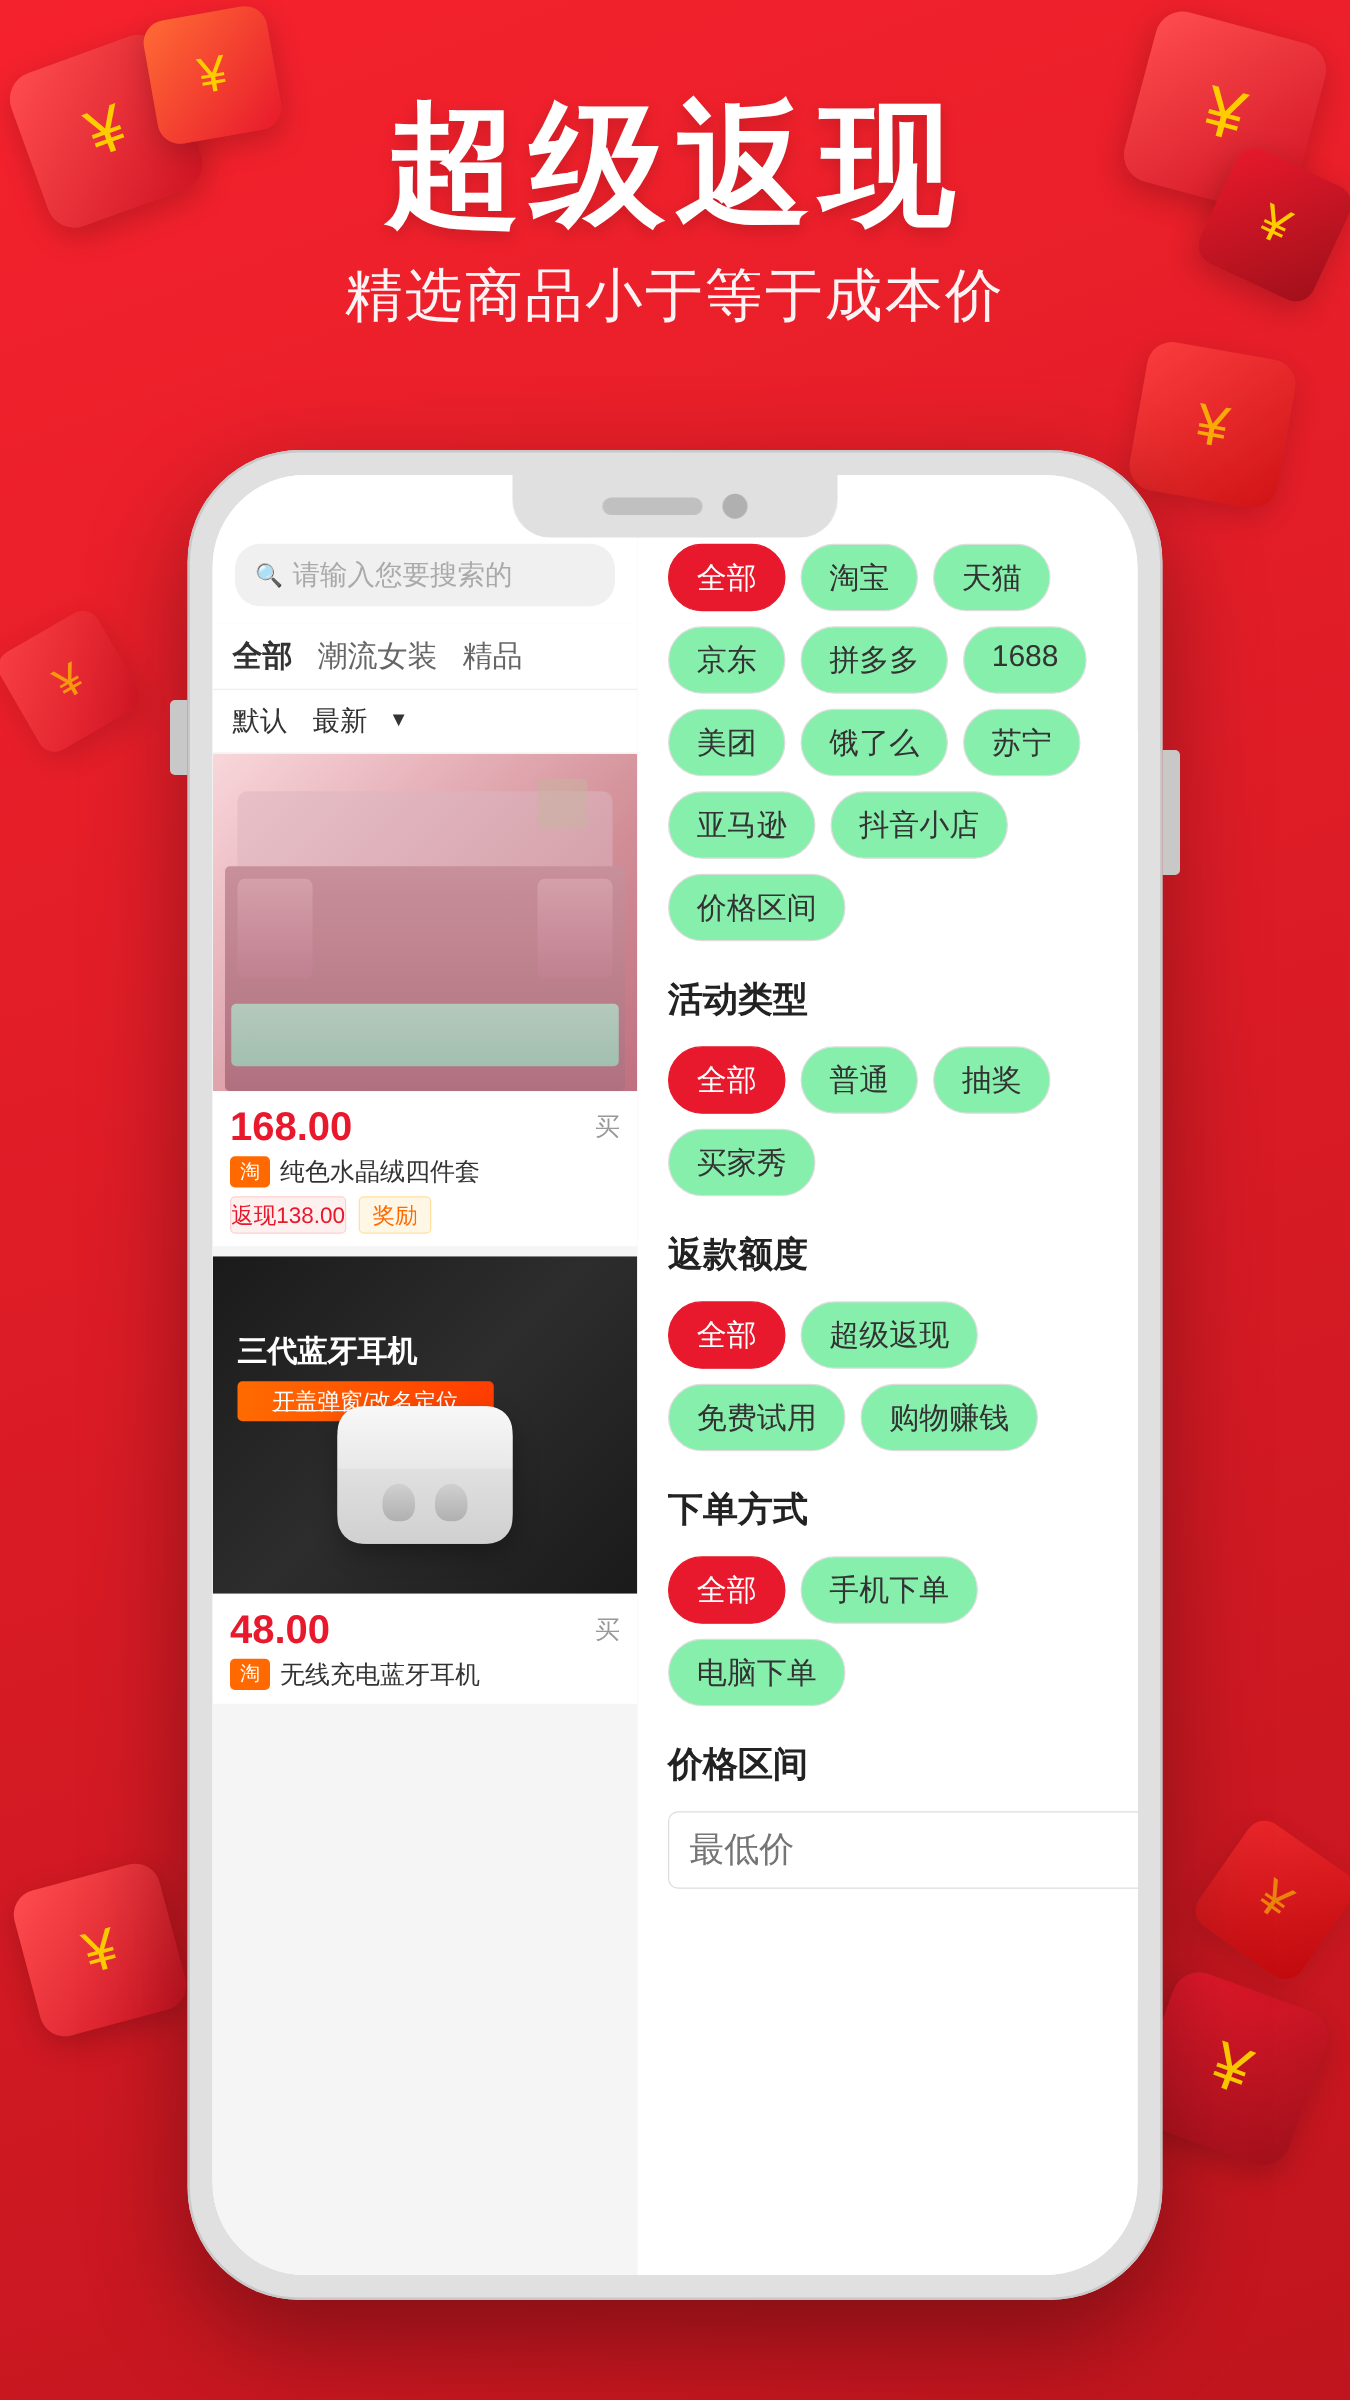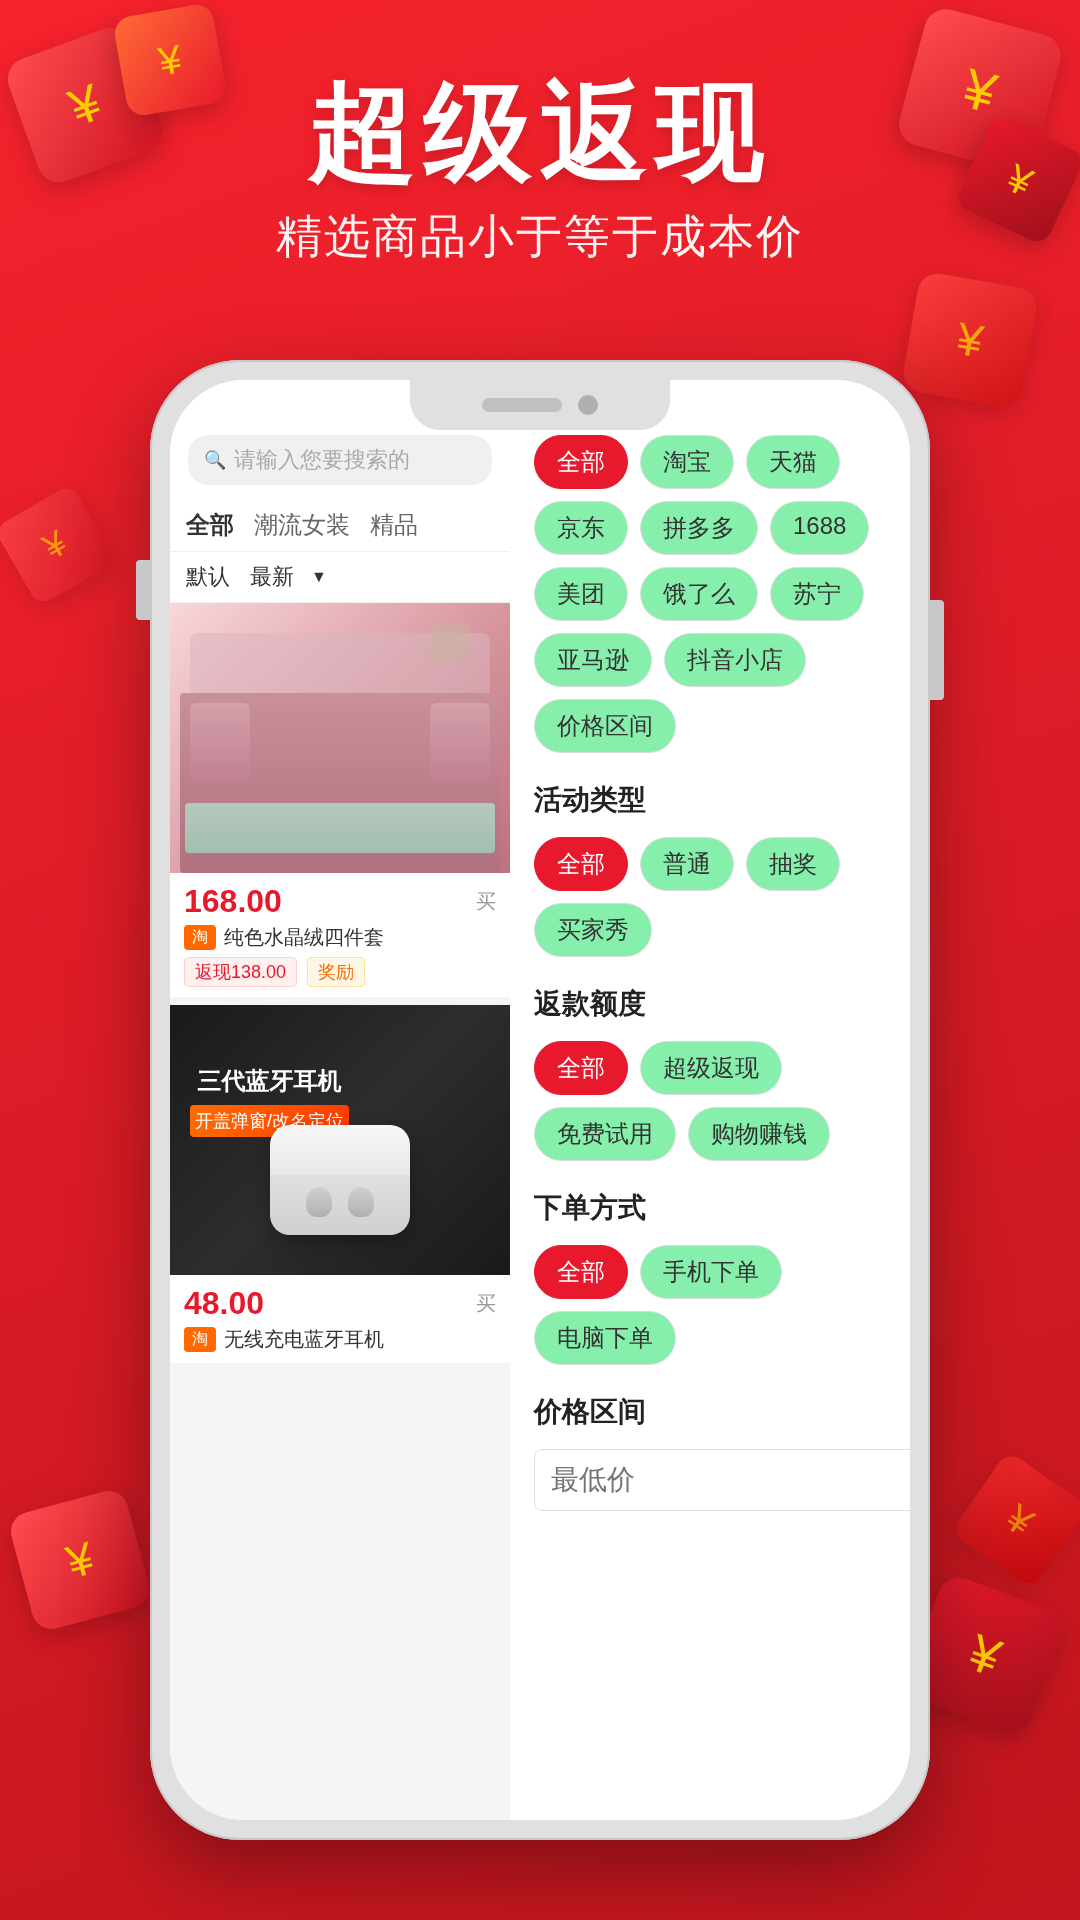--- a/index.html
+++ b/index.html
@@ -229,21 +229,20 @@
     }
     .product-card {
       background: #fff;
       margin-bottom: 8px;
     }
     .product-image {
       width: 100%;
       height: 270px;
       overflow: hidden;
       position: relative;
-      text-align: center;
     }
     .product-img-bed {
       width: 100%;
       height: 100%;
       background: linear-gradient(135deg, #f8d7da 0%, #e8b4bc 30%, #d4929a 60%, #c07080 100%);
       position: relative;
       display: flex;
       align-items: center;
       justify-content: center;
     }
@@ -256,23 +255,24 @@
       flex-direction: column;
       align-items: flex-start;
       justify-content: flex-start;
       padding: 20px;
       position: relative;
     }
     .earphone-badge {
       background: linear-gradient(90deg, #ff6b00, #ff3d00);
       color: white;
       font-size: 18px;
-      padding: 4px 5px;
+      padding: 4px 28px;
       border-radius: 4px;
       margin-top: 8px;
+      text-decoration: underline;
     }
     .earphone-img {
       position: absolute;
       bottom: 10px;
       left: 50%;
       transform: translateX(-50%);
       width: 180px;
       height: 140px;
     }
     .earphone-case {
@@ -332,21 +332,21 @@
     }
     .cashback-row {
       display: flex;
       gap: 10px;
       margin-top: 6px;
     }
     .cashback-tag {
       background: #fff0f0;
       color: #e8192c;
       font-size: 18px;
-      padding: 2px 10px;
+      padding: 2px 0;
       border-radius: 4px;
       border: 1px solid #ffd0d0;
     }
     .reward-tag {
       background: #fff7e6;
       color: #ff6900;
       font-size: 18px;
       padding: 2px 10px;
       border-radius: 4px;
       border: 1px solid #ffe0a0;

